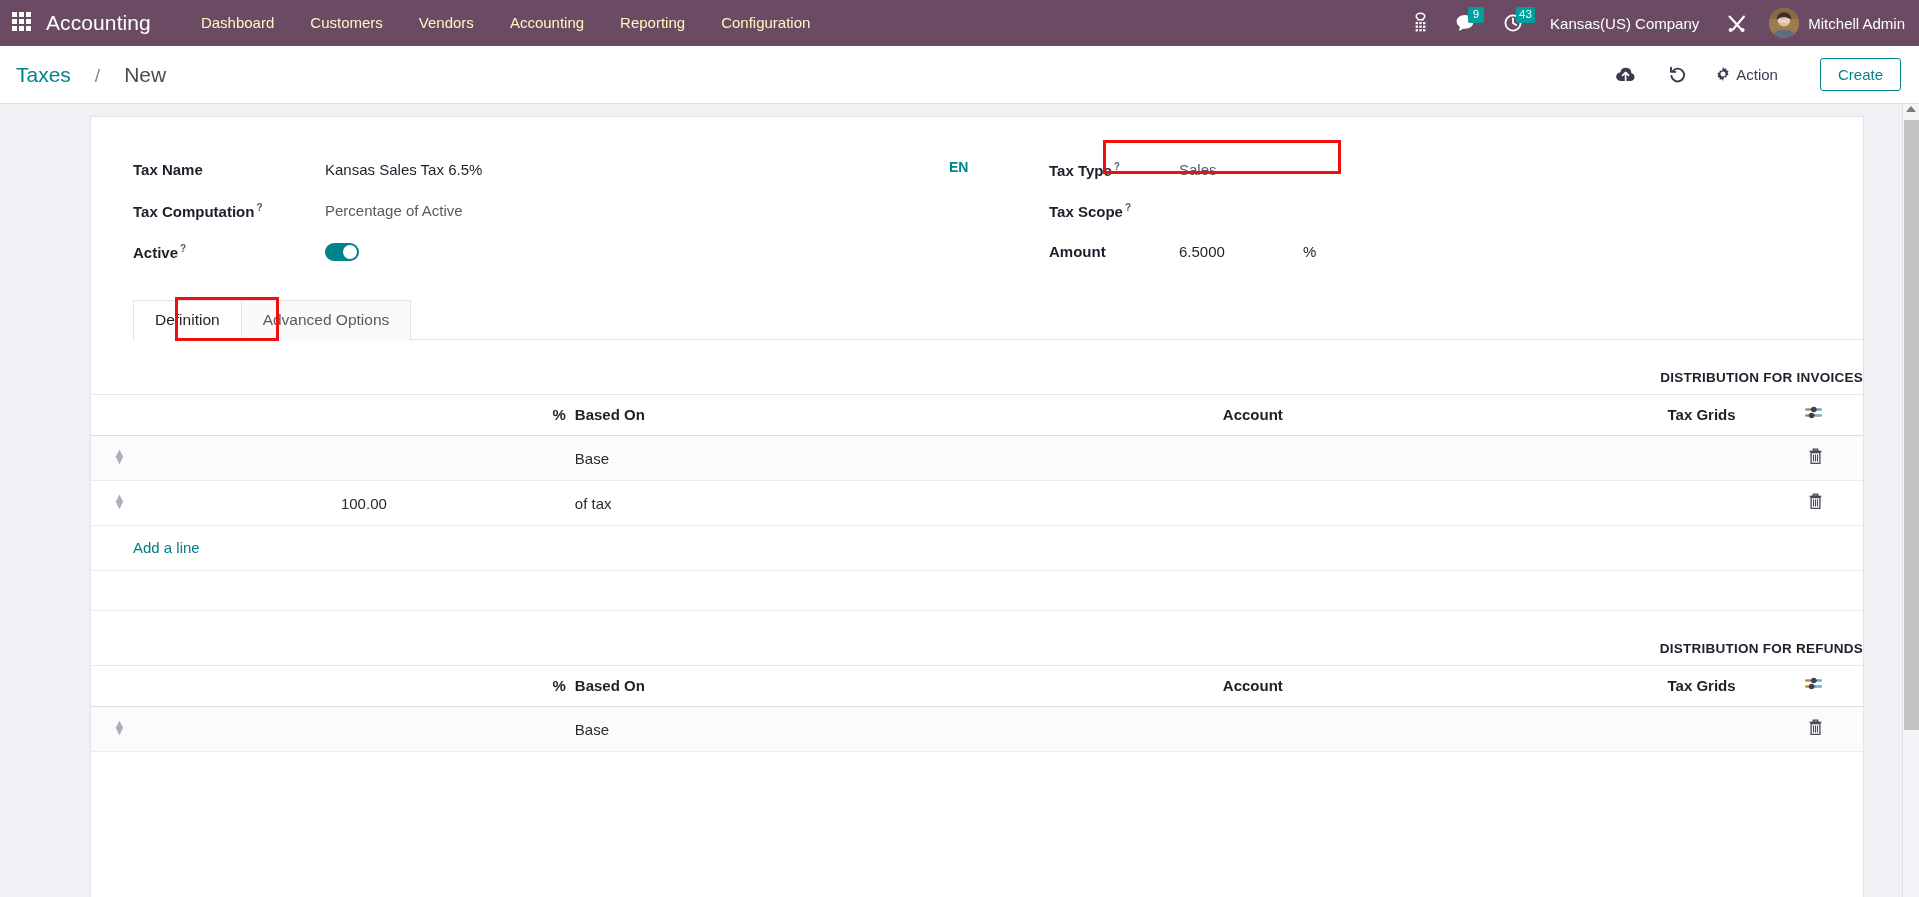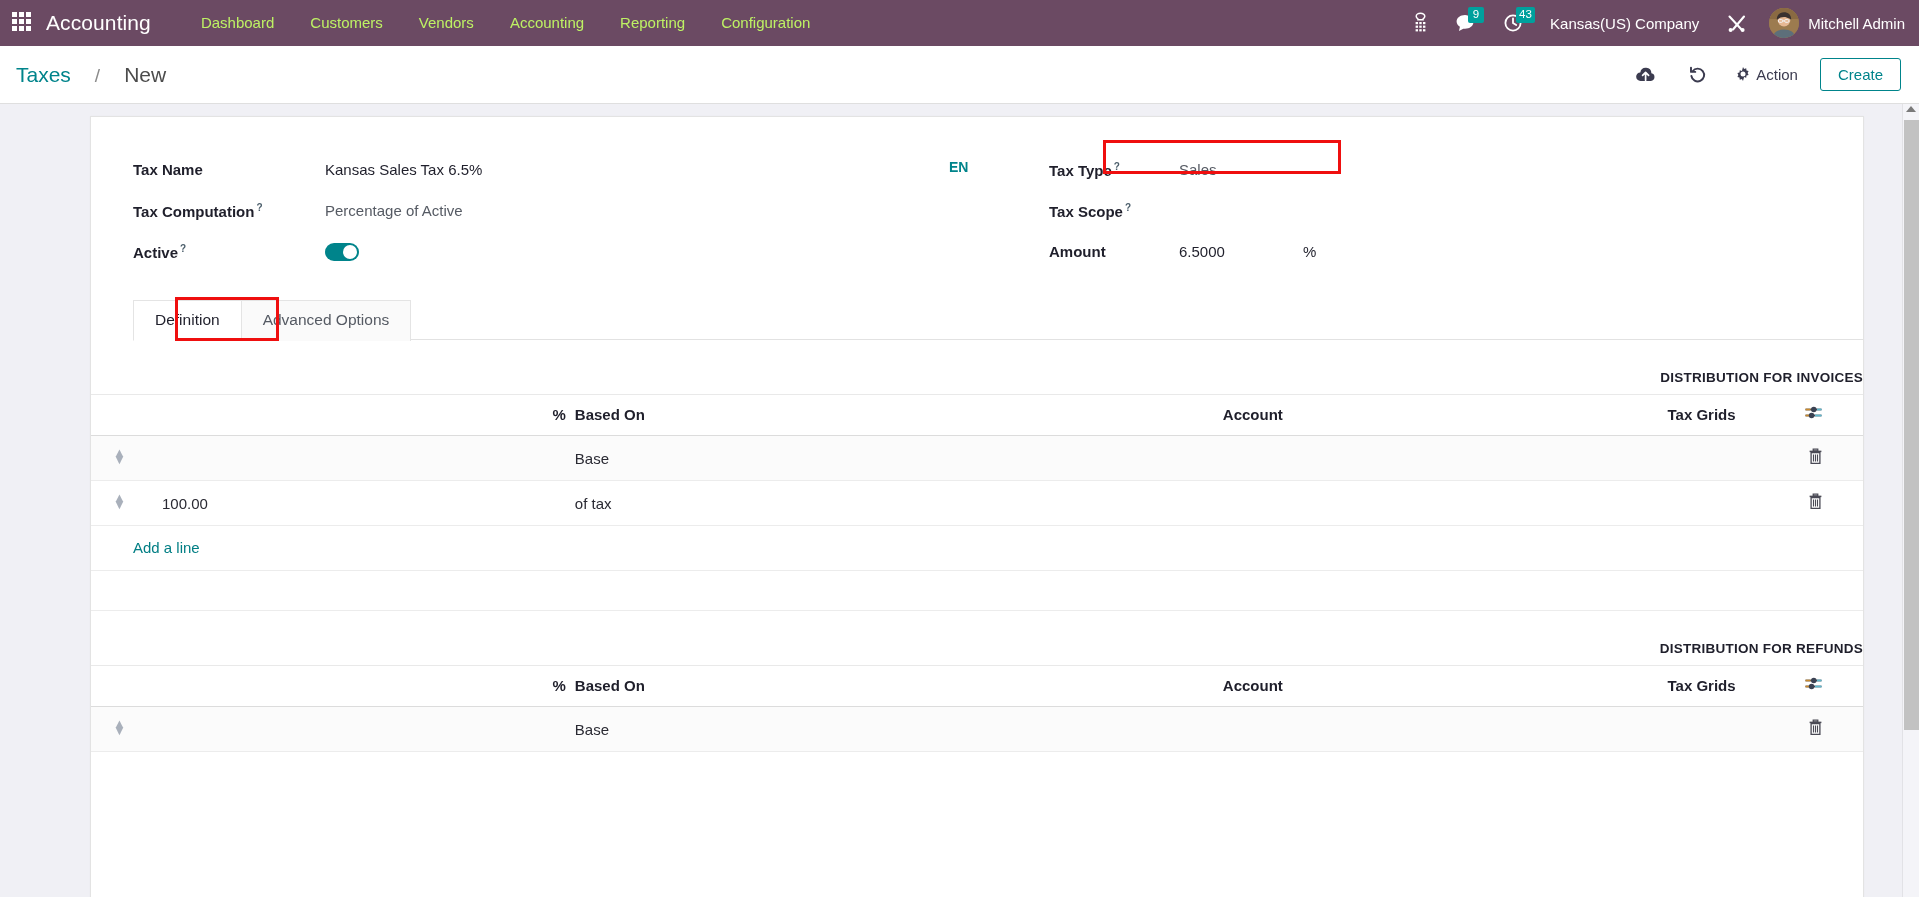--- a/index.html
+++ b/index.html
@@ -41,21 +41,21 @@
     cursor: pointer;
     color: #fff;
   }
   .menu-item {
     font-size: 15px;
     padding: 0 18px;
     line-height: 46px;
     height: 46px;
     white-space: nowrap;
     cursor: pointer;
-    color: #bef264;
+    color: #fef9c3;
   }
   .nav-spacer { flex: 1; }
   .nav-right { display: flex; align-items: center; gap: 0; }
   .nav-icon {
     position: relative;
     padding: 0 13px;
     height: 46px;
     display: flex;
     align-items: center;
     cursor: pointer;
@@ -132,21 +132,21 @@
     white-space: nowrap;
   }
   .create-btn {
     border: 1px solid #00848b;
     color: #00848b;
     background: #fff;
     font-size: 15px;
     padding: 7px 17px;
     border-radius: 3px;
     cursor: pointer;
-    margin-left: 2px;
+    margin-left: 22px;
     white-space: nowrap;
     font-family: "Liberation Sans", sans-serif;
   }
 
   
   .sheet-scroll {
     position: absolute;
     top: 104px; left: 0; right: 0; bottom: 0;
     background: #f0f0f5;
     overflow: hidden;
@@ -276,21 +276,21 @@
     padding: 10px 0 12px 0;
     border-top: 1px solid #e9e9e9;
     border-bottom: 1px solid #dcdcdc;
     white-space: nowrap;
   }
   .o2m-table td {
     font-size: 15px;
     color: #2a2a33;
     padding: 12px 0;
     border-bottom: 1px solid #ececec;
-    text-align: left;
+    text-align: center;
     white-space: nowrap;
   }
   .c-handle  { width: 58px; text-align: left !important; padding-left: 22px !important; }
   .c-pct     { width: 330px; }
   .c-based   { width: 200px; text-align: left !important; padding-left: 9px !important; }
   .c-account { width: 390px; text-align: right !important; padding-right: 5px !important;}
   .c-grids   { width: 370px; text-align: right !important; padding-right: 5px !important;}
   .c-opt     { width: 100px; text-align: right !important; padding-right: 40px !important; }
   tr.row-alt td { background: #fbfbfb; }
   .handle {

